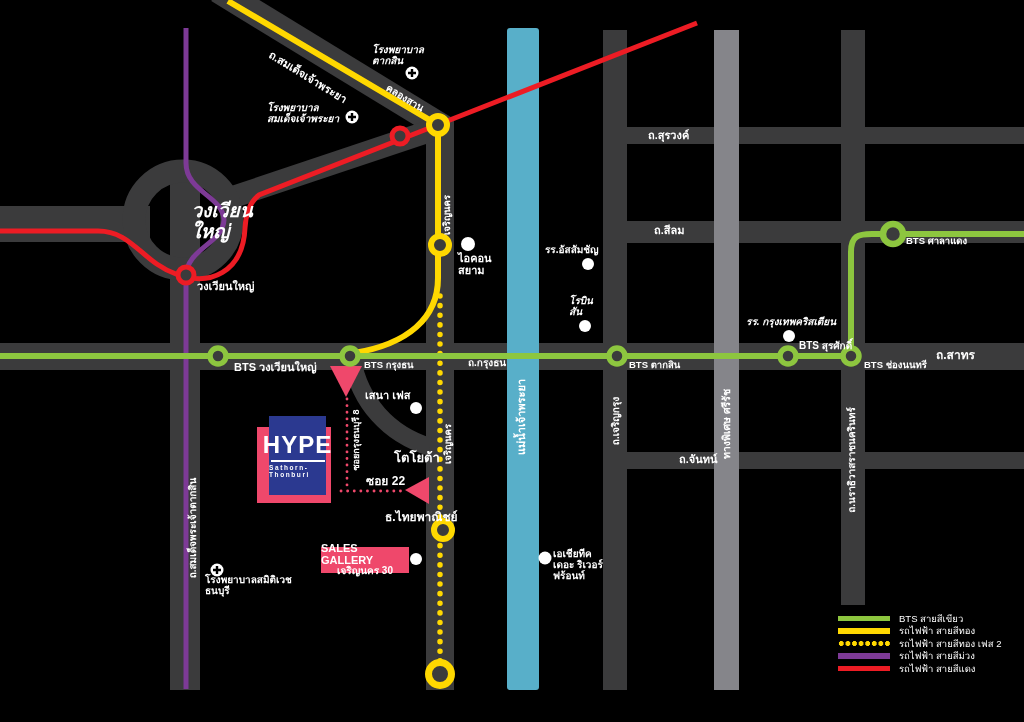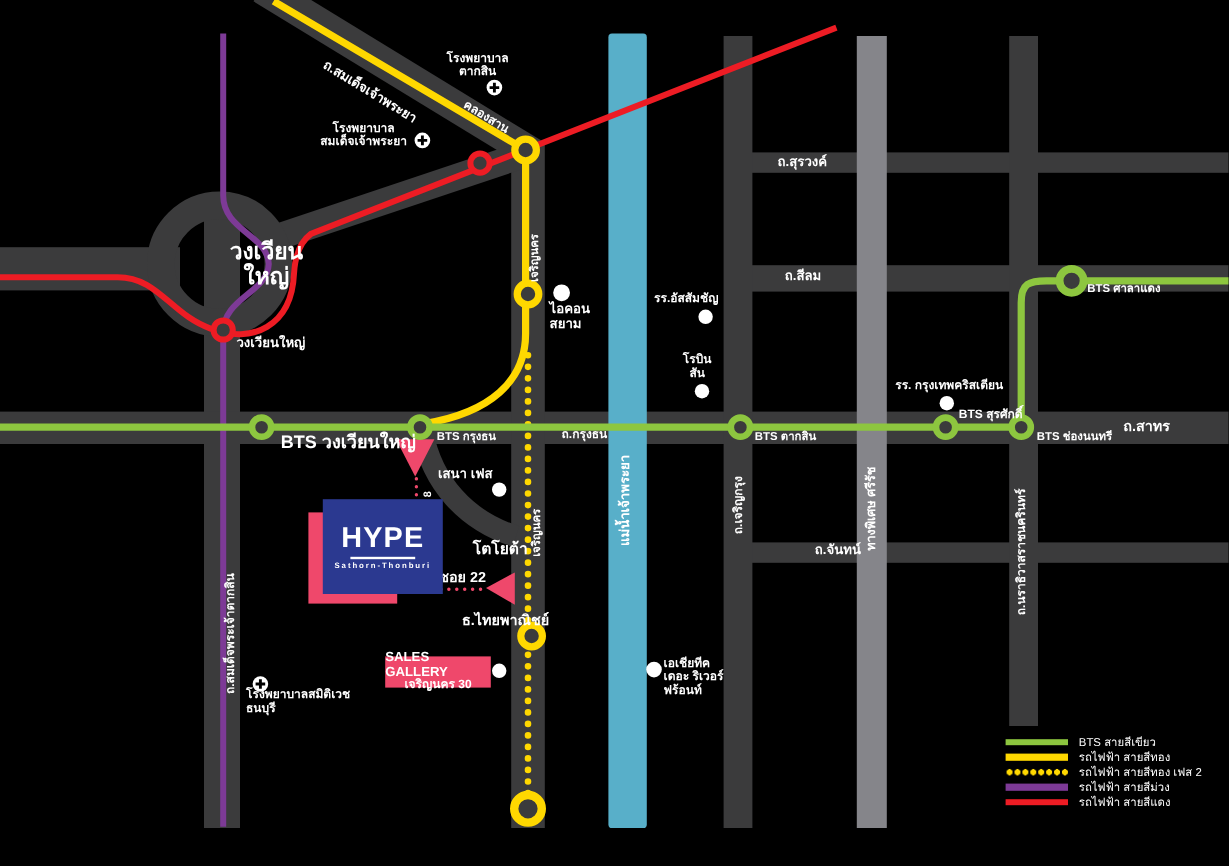--- a/index.html
+++ b/index.html
@@ -1,24 +1,24 @@
 <!DOCTYPE html>
 <html><head>
 <meta charset="utf-8">
 <style>
   html,body{margin:0;padding:0;background:#000;}
   .stage{position:relative;width:1024px;height:722px;background:#000;overflow:hidden;
          font-family:"Liberation Sans","DejaVu Sans",sans-serif;}
   svg.map{position:absolute;left:0;top:0;}
   .lbl{position:absolute;color:#fff;font-weight:bold;white-space:pre-line;line-height:1.12;}
-  .c{transform:translate(-50%,-50%);text-align:center;}
+  .c{transform:translate(-50%,-50%);font-style:italic;}
   .v{transform:translate(-50%,-50%) rotate(-90deg);white-space:nowrap;text-align:center;}
   .d{transform:translate(-50%,-50%) rotate(31.5deg);white-space:nowrap;}
   .hype-pink{position:absolute;left:257px;top:427px;width:74px;height:76px;background:#ef486b;}
-  .hype-blue{position:absolute;left:269px;top:416px;width:100px;height:79px;background:#2b3990;
+  .hype-blue{position:absolute;left:269px;top:416px;width:57px;height:79px;background:#2b3990;
              display:flex;flex-direction:column;align-items:center;justify-content:center;}
   .hype-name{color:#fff;font-weight:bold;font-size:24px;letter-spacing:1px;line-height:1;}
   .hype-rule{width:54px;height:2px;background:#fff;margin:3px 0 2px 0;}
   .hype-sub{color:#fff;font-size:6.5px;letter-spacing:1.6px;font-weight:bold;}
   .sales-box{position:absolute;left:321px;top:547px;width:88px;height:26px;background:#ef486b;
              display:flex;flex-direction:column;align-items:center;justify-content:center;line-height:1.05;}
   .sales-box .l1{color:#fff;font-weight:bold;font-size:11px;}
   .sales-box .l2{color:#fff;font-weight:bold;font-size:10px;}
   .legend{position:absolute;left:838px;top:612px;}
   .lg-row{display:flex;align-items:center;height:12.5px;}
@@ -125,21 +125,21 @@
   <div class="lbl" style="left:365px;top:389px;font-size:11px;">เสนา เฟส</div>
   <div class="lbl" style="left:394px;top:451px;font-size:13px;">โตโยต้า</div>
   <div class="lbl" style="left:366px;top:475px;font-size:12px;">ซอย 22</div>
   <div class="lbl" style="left:353px;top:511px;font-size:12px;margin-left:32px;">ธ.ไทยพาณิชย์</div>
   <div class="lbl" style="left:553px;top:548px;font-size:10px;">เอเชียทีค
 เดอะ ริเวอร์
 ฟร้อนท์</div>
   <div class="lbl" style="left:205px;top:574px;font-size:10px;">โรงพยาบาลสมิติเวช
 ธนบุรี</div>
 
-  <div class="lbl" style="left:234px;top:361px;font-size:15px;">BTS วงเวียนใหญ่</div>
+  <div class="lbl" style="left:234px;top:361px;font-size:11px;">BTS วงเวียนใหญ่</div>
   <div class="lbl" style="left:364px;top:360px;font-size:9.5px;">BTS กรุงธน</div>
   <div class="lbl" style="left:629px;top:360px;font-size:9.5px;">BTS ตากสิน</div>
   <div class="lbl" style="left:799px;top:340px;font-size:10px;">BTS สุรศักดิ์</div>
   <div class="lbl" style="left:864px;top:360px;font-size:9.5px;">BTS ช่องนนทรี</div>
   <div class="lbl" style="left:906px;top:236px;font-size:9.5px;">BTS ศาลาแดง</div>
   <div class="lbl" style="left:197px;top:280px;font-size:11px;">วงเวียนใหญ่</div>
 
   <div class="lbl" style="left:468px;top:357px;font-size:10px;">ถ.กรุงธน</div>
   <div class="lbl" style="left:936px;top:349px;font-size:12px;">ถ.สาทร</div>
   <div class="lbl" style="left:648px;top:129px;font-size:11px;">ถ.สุรวงค์</div>

